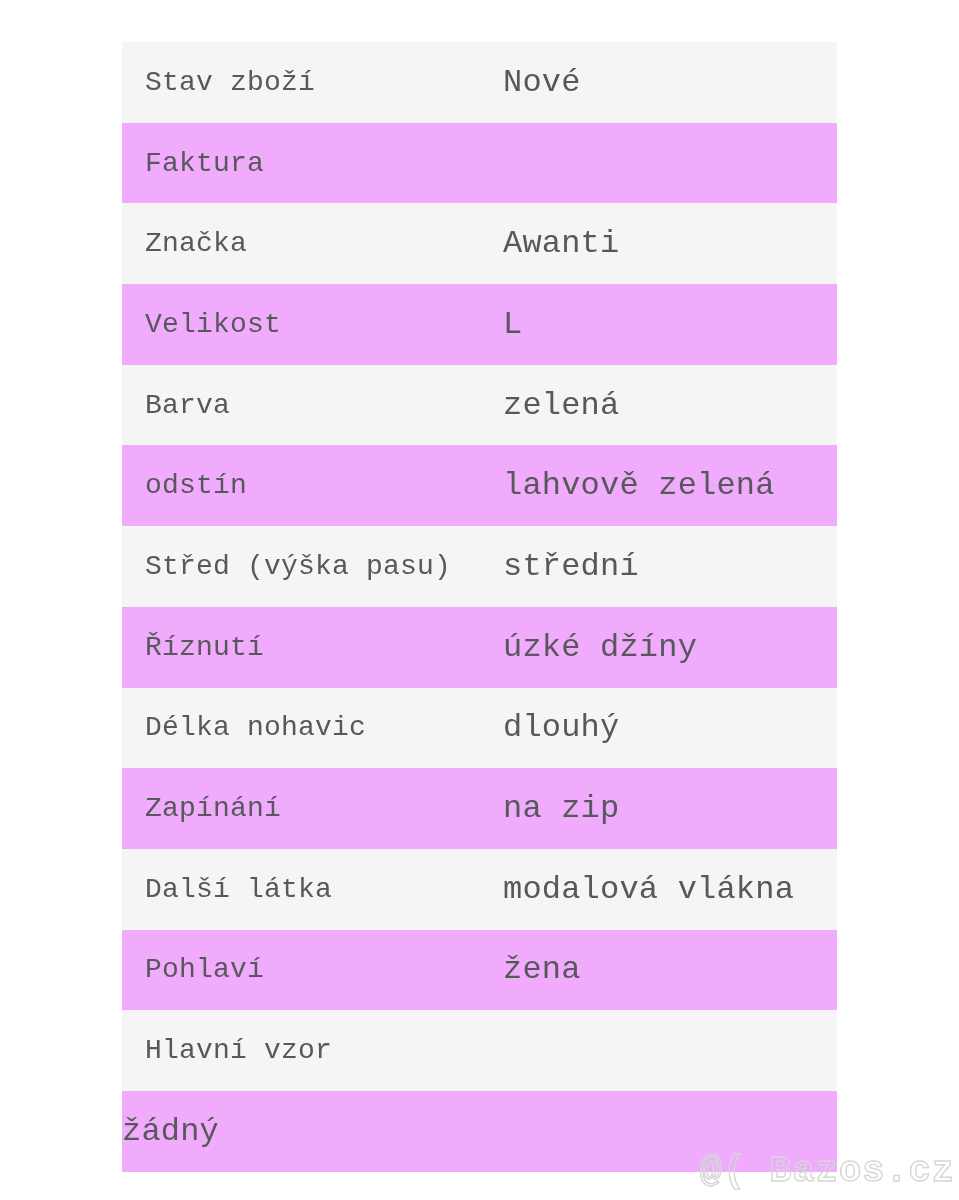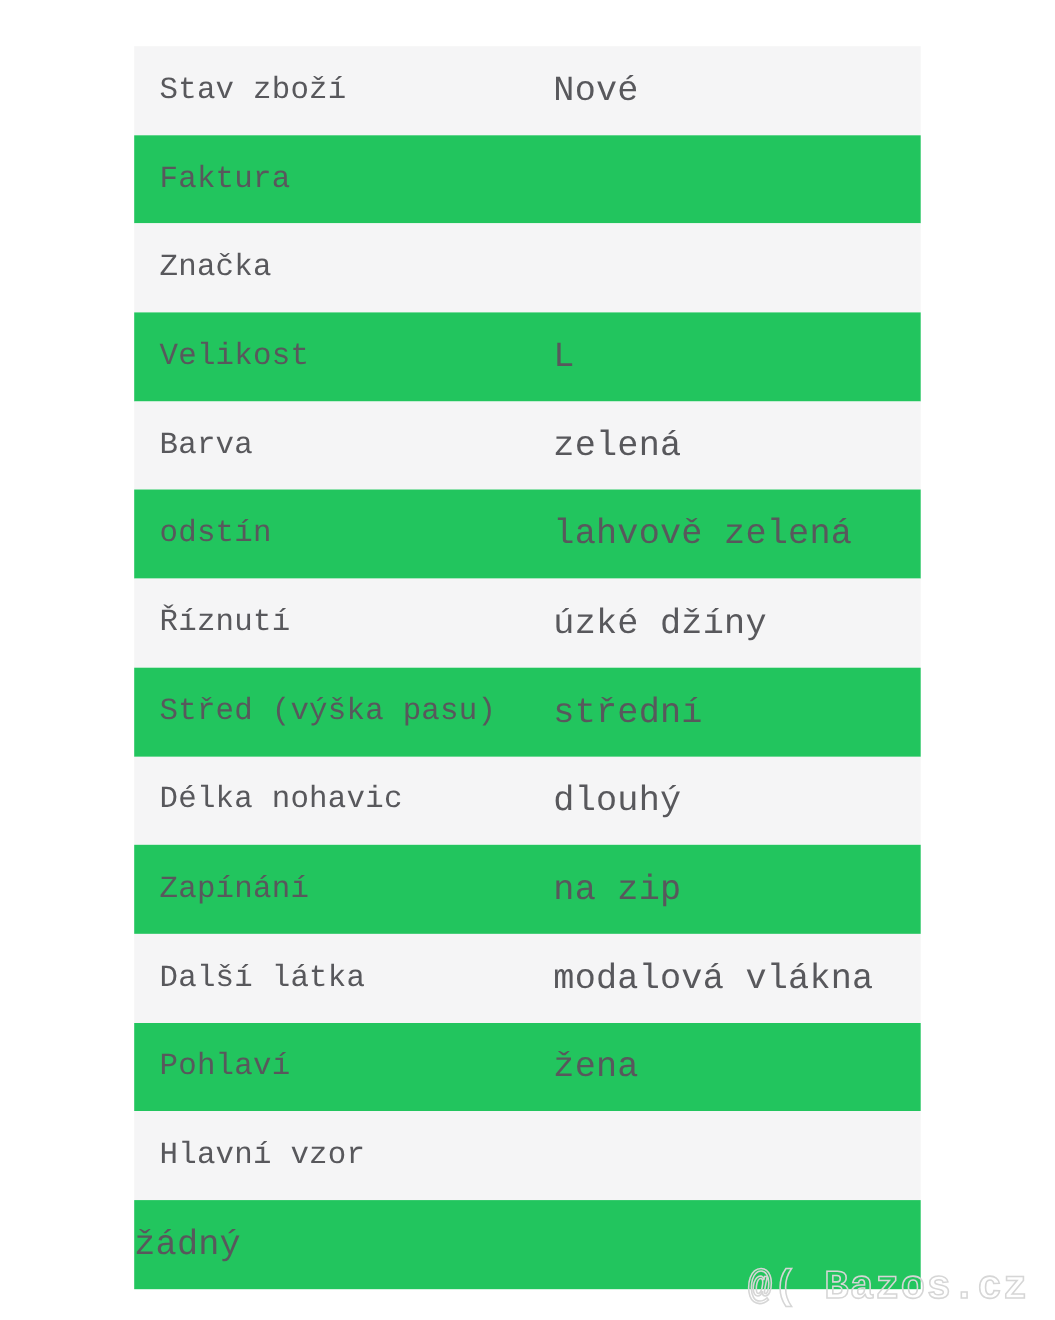--- a/index.html
+++ b/index.html
@@ -21,21 +21,21 @@
   .attr-table {
     position: absolute;
     left: 122px;
     top: 42px;
     width: 715px;
   }
   .attr-row {
     display: flex;
     align-items: center;
     height: 80.7px;
-    background: #22c55e;
+    background: #f0abfc;
   }
   .attr-row:nth-child(odd) {
     background: var(--stripe, #f5f5f6);
   }
   .attr-label {
     box-sizing: border-box;
     width: 381px;
     padding-left: 23px;
     font-size: 28px;
     color: var(--text, #58585c);
@@ -44,21 +44,21 @@
   }
   .attr-value {
     flex: 1;
     font-size: 32px;
     color: var(--text, #58585c);
     letter-spacing: 0.2px;
     white-space: nowrap;
   }
   .watermark {
     position: absolute;
-    right: 24px;
+    right: 4px;
     bottom: 8px;
     font-size: 37px;
     font-weight: bold;
     letter-spacing: 1px;
     color: transparent;
     -webkit-text-stroke: 1.4px #d6d6d6;
     white-space: nowrap;
     pointer-events: none;
   }
 </style>
@@ -73,45 +73,46 @@
         <div class="attr-label">Stav zboží</div>
         <div class="attr-value">Nové</div>
       </div>
 
       <div class="attr-row">
         <div class="attr-label">Faktura</div>
       </div>
 
       <div class="attr-row">
         <div class="attr-label">Značka</div>
+        <div class="attr-value">Awanti</div>
       </div>
 
       <div class="attr-row">
         <div class="attr-label">Velikost</div>
         <div class="attr-value">L</div>
       </div>
 
       <div class="attr-row">
         <div class="attr-label">Barva</div>
         <div class="attr-value">zelená</div>
       </div>
 
       <div class="attr-row">
         <div class="attr-label">odstín</div>
         <div class="attr-value">lahvově zelená</div>
       </div>
 
       <div class="attr-row">
-        <div class="attr-label">Říznutí</div>
-        <div class="attr-value">úzké džíny</div>
+        <div class="attr-label">Střed (výška pasu)</div>
+        <div class="attr-value">střední</div>
       </div>
 
       <div class="attr-row">
-        <div class="attr-label">Střed (výška pasu)</div>
-        <div class="attr-value">střední</div>
+        <div class="attr-label">Říznutí</div>
+        <div class="attr-value">úzké džíny</div>
       </div>
 
       <div class="attr-row">
         <div class="attr-label">Délka nohavic</div>
         <div class="attr-value">dlouhý</div>
       </div>
 
       <div class="attr-row">
         <div class="attr-label">Zapínání</div>
         <div class="attr-value">na zip</div>

